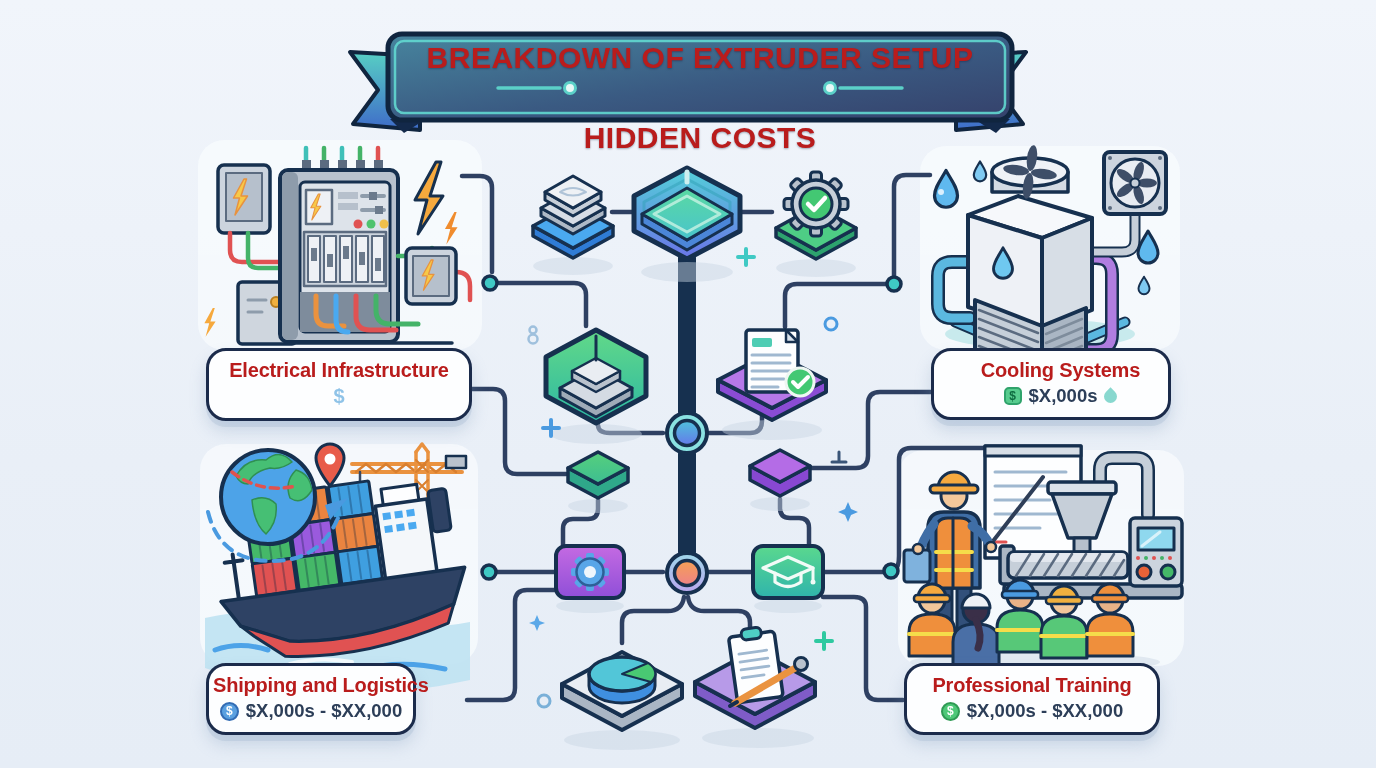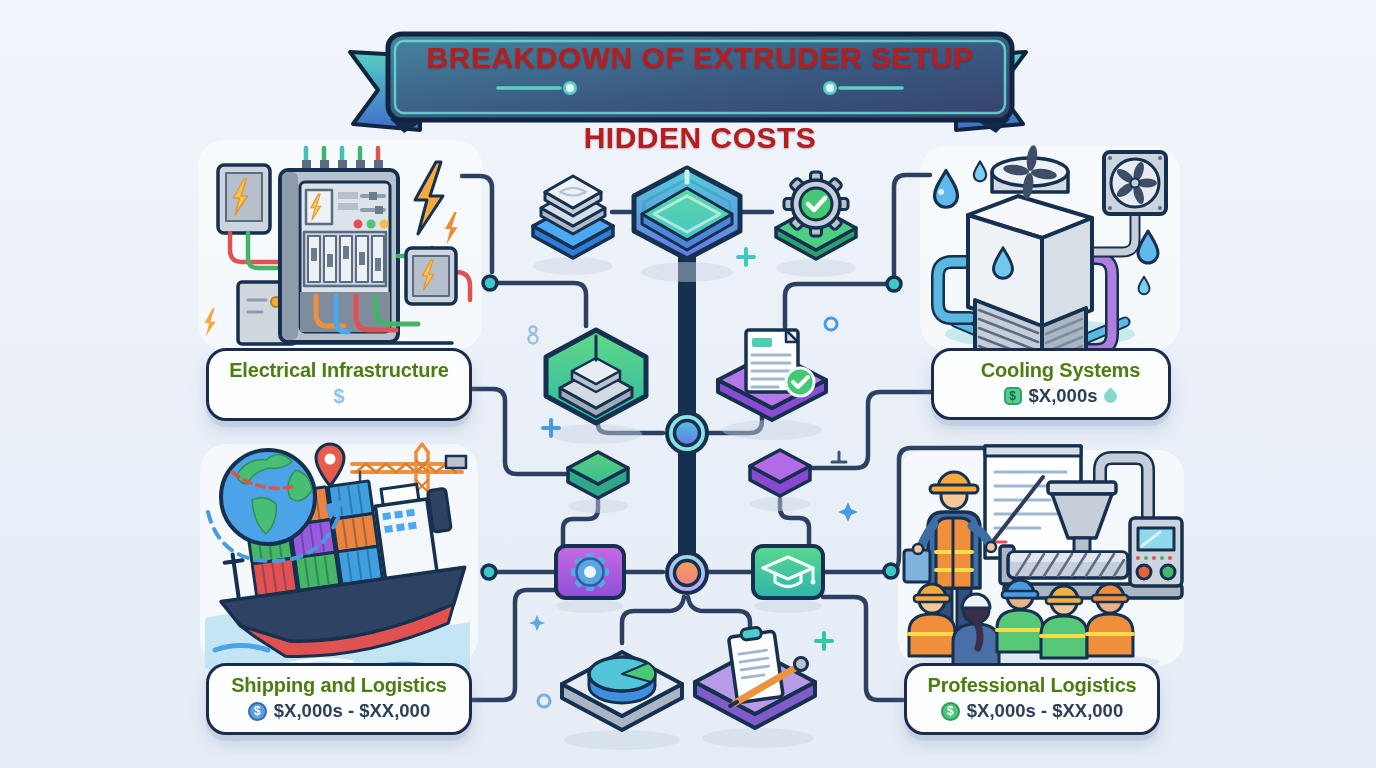--- a/index.html
+++ b/index.html
@@ -3,40 +3,40 @@
 <meta charset="utf-8">
 <style>
   html,body{margin:0;padding:0;width:1376px;height:768px;overflow:hidden;}
   body{position:relative;background:linear-gradient(180deg,#f1f5fb 0%,#e9eff7 60%,#e6edf6 100%);
        font-family:"Liberation Sans",sans-serif;}
   svg{position:absolute;left:0;top:0;}
   svg *{stroke-linejoin:round;stroke-linecap:round;}
   .card{position:absolute;box-sizing:border-box;background:#fdfeff;border:3.5px solid #1b2b4b;
         border-radius:20px;text-align:center;padding:8px 4px 10px;
         box-shadow:0 6px 0 rgba(130,155,190,.18),0 10px 16px rgba(130,155,190,.30);}
-  .card .t{font-size:20px;font-weight:800;color:#4d7c0f;letter-spacing:-.2px;white-space:nowrap;}
+  .card .t{font-size:20px;font-weight:800;color:#b91c1c;letter-spacing:-.2px;white-space:nowrap;}
   .card .c{margin-top:3px;font-size:18.5px;font-weight:600;color:#2c3e58;white-space:nowrap;
            display:flex;align-items:center;justify-content:center;gap:7px;}
   .sym-el{color:#8fc3e8;font-weight:800;font-size:20px;}
   .coin{display:inline-flex;width:19px;height:19px;border-radius:50%;align-items:center;
         justify-content:center;color:#fff;font-size:12px;font-weight:800;box-sizing:border-box;}
   .coin.blue{background:#5aa0e0;border:2px solid #336cb4;}
   .coin.green{background:#4ec878;border:2px solid #2f9a54;}
   .gem{display:inline-flex;width:18px;height:18px;background:#57cc8e;border:2px solid #2fa36b;
        border-radius:5px;align-items:center;justify-content:center;color:#0e6b40;
        font-size:12px;font-weight:800;box-sizing:border-box;}
   .droplet{display:inline-block;width:13px;height:13px;background:#82d6cc;
            border-radius:0 50% 50% 50%;transform:rotate(45deg);opacity:.95;}
   #banner-l1,#banner-l2{position:absolute;left:388px;width:624px;text-align:center;color:#b91c1c;
         font-weight:800;letter-spacing:.5px;text-shadow:0 1px 2px rgba(10,30,60,.35);}
   #banner-l1{top:41px;font-size:30px;}
   #banner-l2{top:73px;font-size:30px;margin-top:48px;}
   #card-electrical{left:206px;top:348px;width:266px;}
   #card-cooling{left:931px;top:348px;width:240px;padding-left:23px;}
-  #card-shipping{left:206px;top:663px;width:266px;}
+  #card-shipping{left:206px;top:663px;width:210px;}
   #card-training{left:904px;top:663px;width:256px;}
 </style>
 </head>
 <body>
 
 <svg width="1376" height="768" viewBox="0 0 1376 768">
 <defs>
   <linearGradient id="gBanner" x1="0" y1="0" x2="1" y2="1">
     <stop offset="0" stop-color="#47859e"></stop>
         <stop offset=".55" stop-color="#3a5a82"></stop>
@@ -667,18 +667,18 @@
 
 <div class="card" id="card-shipping">
   <div class="t">Shipping and Logistics</div>
   <div class="c">
     <span class="coin blue">$</span>
     <span>$X,000s - $XX,000</span>
   </div>
 </div>
 
 <div class="card" id="card-training">
-  <div class="t">Professional Logistics</div>
+  <div class="t">Professional Training</div>
   <div class="c">
     <span class="coin green">$</span>
     <span>$X,000s - $XX,000</span>
   </div>
 </div>
 
 </body></html>

